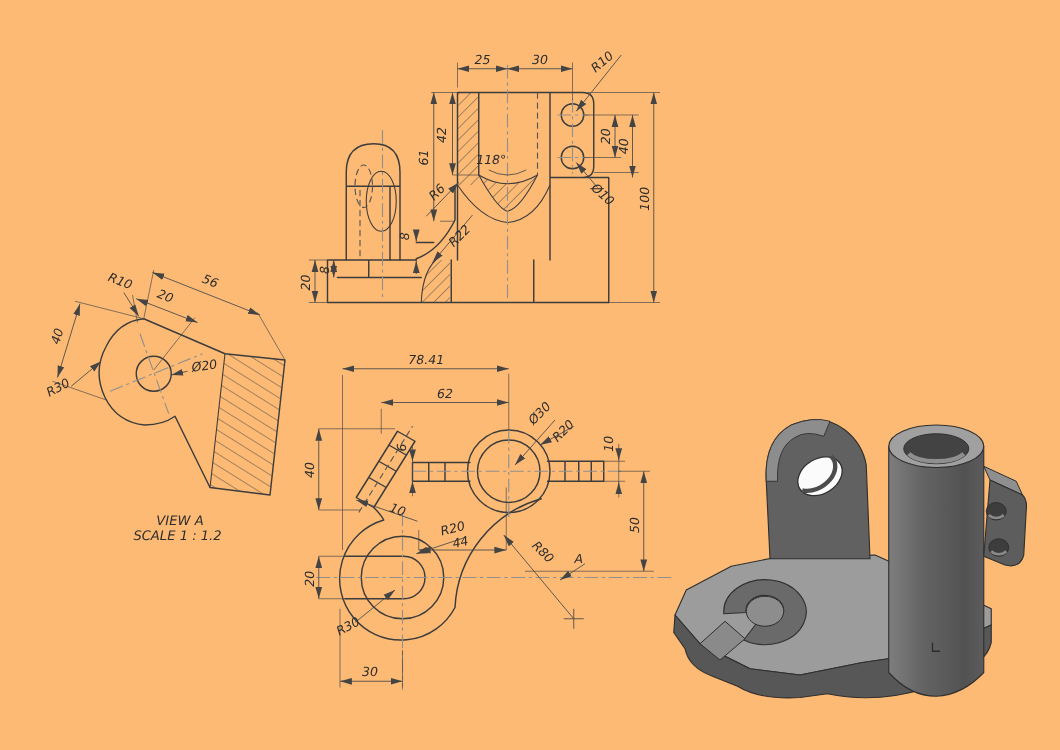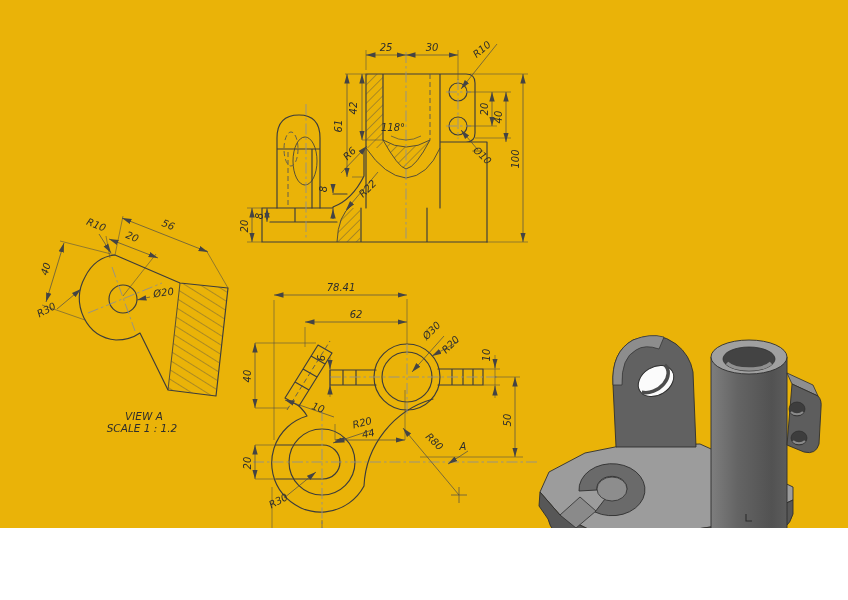--- a/index.html
+++ b/index.html
@@ -1,16 +1,16 @@
 <!DOCTYPE html>
 <html><head>
 <meta charset="utf-8">
 <style>
   html,body{margin:0;padding:0;background:#fff;}
-  .stage{position:relative;width:848px;height:528px;background:#eab308;overflow:hidden;
+  .stage{position:relative;width:848px;height:600px;background:#fdba74;overflow:hidden;
          font-family:"DejaVu Sans",sans-serif;}
   svg{display:block}
   .ol{stroke:#3c3c3c;stroke-width:1.15;fill:none;stroke-linejoin:round;stroke-linecap:round}
   .thin{stroke:#3c3c3c;stroke-width:.85;fill:none}
   .diml{stroke:#4a4a4a;stroke-width:.7;fill:none}
   .ext{stroke:#4a4a4a;stroke-width:.55;fill:none}
   .cl{stroke:#909090;stroke-width:.9;fill:none;stroke-dasharray:11 3 2.5 3}
   .hid{stroke:#565656;stroke-width:.9;fill:none;stroke-dasharray:5 3}
   .dim{font:italic 10px "DejaVu Sans",sans-serif;fill:#2d2d2d}
   .cap{font:italic 10.5px "DejaVu Sans",sans-serif;fill:#2d2d2d}

